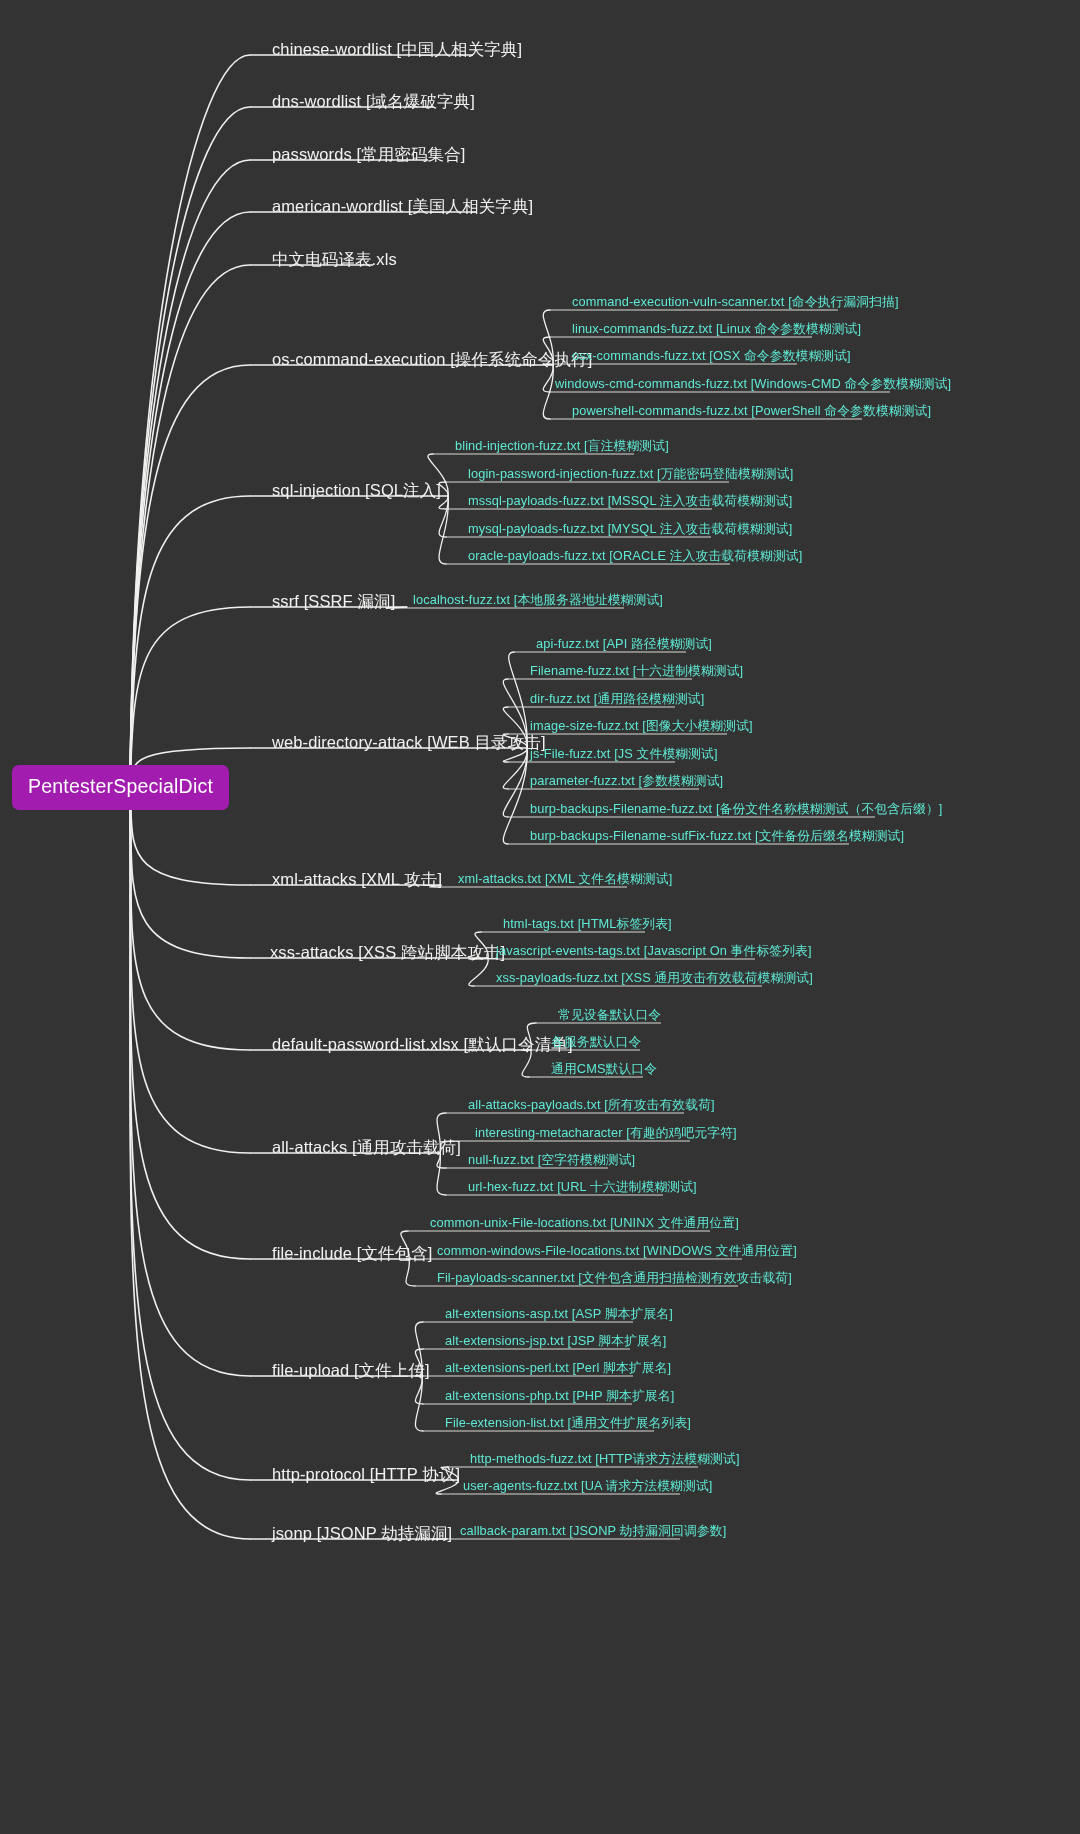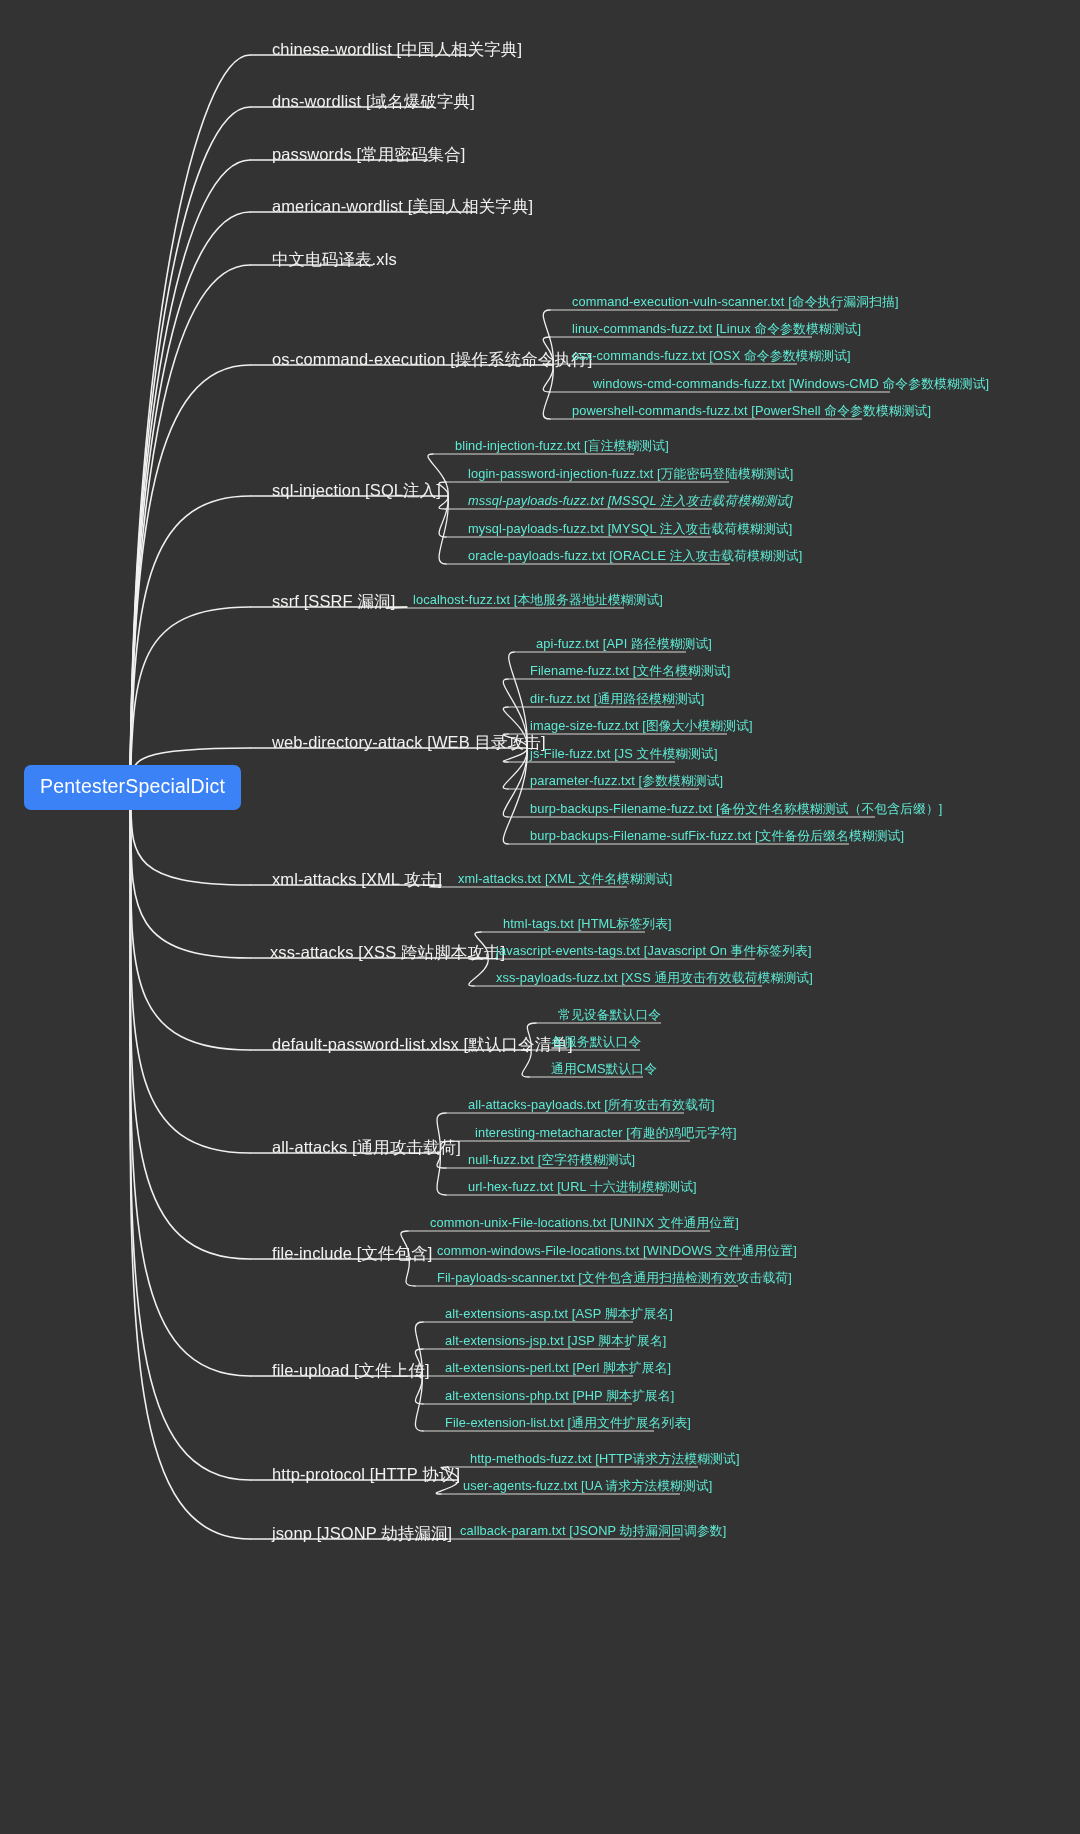--- a/index.html
+++ b/index.html
@@ -201,30 +201,30 @@
     <div class="node-label lvl1" style="left: 270px; top: 944px;">xss-attacks [XSS 跨站脚本攻击]</div>
     <div class="node-label lvl1" style="left: 272px; top: 1036px;">default-password-list.xlsx [默认口令清单]</div>
     <div class="node-label lvl1" style="left: 272px; top: 1139px;">all-attacks [通用攻击载荷]</div>
     <div class="node-label lvl1" style="left: 272px; top: 1245px;">file-include [文件包含]</div>
     <div class="node-label lvl1" style="left: 272px; top: 1362px;">file-upload [文件上传]</div>
     <div class="node-label lvl1" style="left: 272px; top: 1466px;">http-protocol [HTTP 协议]</div>
     <div class="node-label lvl1" style="left: 272px; top: 1525px;">jsonp [JSONP 劫持漏洞]</div>
     <div class="node-label lvl2" style="left: 572px; top: 296px;">command-execution-vuln-scanner.txt [命令执行漏洞扫描]</div>
     <div class="node-label lvl2" style="left: 572px; top: 323px;">linux-commands-fuzz.txt [Linux 命令参数模糊测试]</div>
     <div class="node-label lvl2" style="left: 572px; top: 350px;">osx-commands-fuzz.txt [OSX 命令参数模糊测试]</div>
-    <div class="node-label lvl2" style="left: 593px; top: 378px;">windows-cmd-commands-fuzz.txt [Windows-CMD 命令参数模糊测试]</div>
+    <div class="node-label lvl2" style="left: 555px; top: 378px;">windows-cmd-commands-fuzz.txt [Windows-CMD 命令参数模糊测试]</div>
     <div class="node-label lvl2" style="left: 572px; top: 405px;">powershell-commands-fuzz.txt [PowerShell 命令参数模糊测试]</div>
     <div class="node-label lvl2" style="left: 455px; top: 440px;">blind-injection-fuzz.txt [盲注模糊测试]</div>
     <div class="node-label lvl2" style="left: 468px; top: 468px;">login-password-injection-fuzz.txt [万能密码登陆模糊测试]</div>
-    <div class="node-label lvl2" style="left: 468px; top: 495px; font-style: italic;">mssql-payloads-fuzz.txt [MSSQL 注入攻击载荷模糊测试]</div>
+    <div class="node-label lvl2" style="left: 468px; top: 495px;">mssql-payloads-fuzz.txt [MSSQL 注入攻击载荷模糊测试]</div>
     <div class="node-label lvl2" style="left: 468px; top: 523px;">mysql-payloads-fuzz.txt [MYSQL 注入攻击载荷模糊测试]</div>
     <div class="node-label lvl2" style="left: 468px; top: 550px;">oracle-payloads-fuzz.txt [ORACLE 注入攻击载荷模糊测试]</div>
     <div class="node-label lvl2" style="left: 413px; top: 594px;">localhost-fuzz.txt [本地服务器地址模糊测试]</div>
     <div class="node-label lvl2" style="left: 536px; top: 638px;">api-fuzz.txt [API 路径模糊测试]</div>
-    <div class="node-label lvl2" style="left: 530px; top: 665px;">Filename-fuzz.txt [文件名模糊测试]</div>
+    <div class="node-label lvl2" style="left: 530px; top: 665px;">Filename-fuzz.txt [十六进制模糊测试]</div>
     <div class="node-label lvl2" style="left: 530px; top: 693px;">dir-fuzz.txt [通用路径模糊测试]</div>
     <div class="node-label lvl2" style="left: 530px; top: 720px;">image-size-fuzz.txt [图像大小模糊测试]</div>
     <div class="node-label lvl2" style="left: 530px; top: 748px;">js-File-fuzz.txt [JS 文件模糊测试]</div>
     <div class="node-label lvl2" style="left: 530px; top: 775px;">parameter-fuzz.txt [参数模糊测试]</div>
     <div class="node-label lvl2" style="left: 530px; top: 803px;">burp-backups-Filename-fuzz.txt [备份文件名称模糊测试（不包含后缀）]</div>
     <div class="node-label lvl2" style="left: 530px; top: 830px;">burp-backups-Filename-sufFix-fuzz.txt [文件备份后缀名模糊测试]</div>
     <div class="node-label lvl2" style="left: 458px; top: 873px;">xml-attacks.txt [XML 文件名模糊测试]</div>
     <div class="node-label lvl2" style="left: 503px; top: 918px;">html-tags.txt [HTML标签列表]</div>
     <div class="node-label lvl2" style="left: 496px; top: 945px;">javascript-events-tags.txt [Javascript On 事件标签列表]</div>
     <div class="node-label lvl2" style="left: 496px; top: 972px;">xss-payloads-fuzz.txt [XSS 通用攻击有效载荷模糊测试]</div>
@@ -241,13 +241,13 @@
     <div class="node-label lvl2" style="left: 445px; top: 1308px;">alt-extensions-asp.txt [ASP 脚本扩展名]</div>
     <div class="node-label lvl2" style="left: 445px; top: 1335px;">alt-extensions-jsp.txt [JSP 脚本扩展名]</div>
     <div class="node-label lvl2" style="left: 445px; top: 1362px;">alt-extensions-perl.txt [Perl 脚本扩展名]</div>
     <div class="node-label lvl2" style="left: 445px; top: 1390px;">alt-extensions-php.txt [PHP 脚本扩展名]</div>
     <div class="node-label lvl2" style="left: 445px; top: 1417px;">File-extension-list.txt [通用文件扩展名列表]</div>
     <div class="node-label lvl2" style="left: 470px; top: 1453px;">http-methods-fuzz.txt [HTTP请求方法模糊测试]</div>
     <div class="node-label lvl2" style="left: 463px; top: 1480px;">user-agents-fuzz.txt [UA 请求方法模糊测试]</div>
     <div class="node-label lvl2" style="left: 460px; top: 1525px;">callback-param.txt [JSONP 劫持漏洞回调参数]</div>
   </div>
 
-<div class="root-node" id="root-node" style="left: 24px; top: 765px; background: #3b82f6; color: rgb(255, 255, 255);">PentesterSpecialDict</div>
+<div class="root-node" id="root-node" style="left: 12px; top: 765px; background: #a21caf; color: rgb(255, 255, 255);">PentesterSpecialDict</div>
 
 </body></html>

